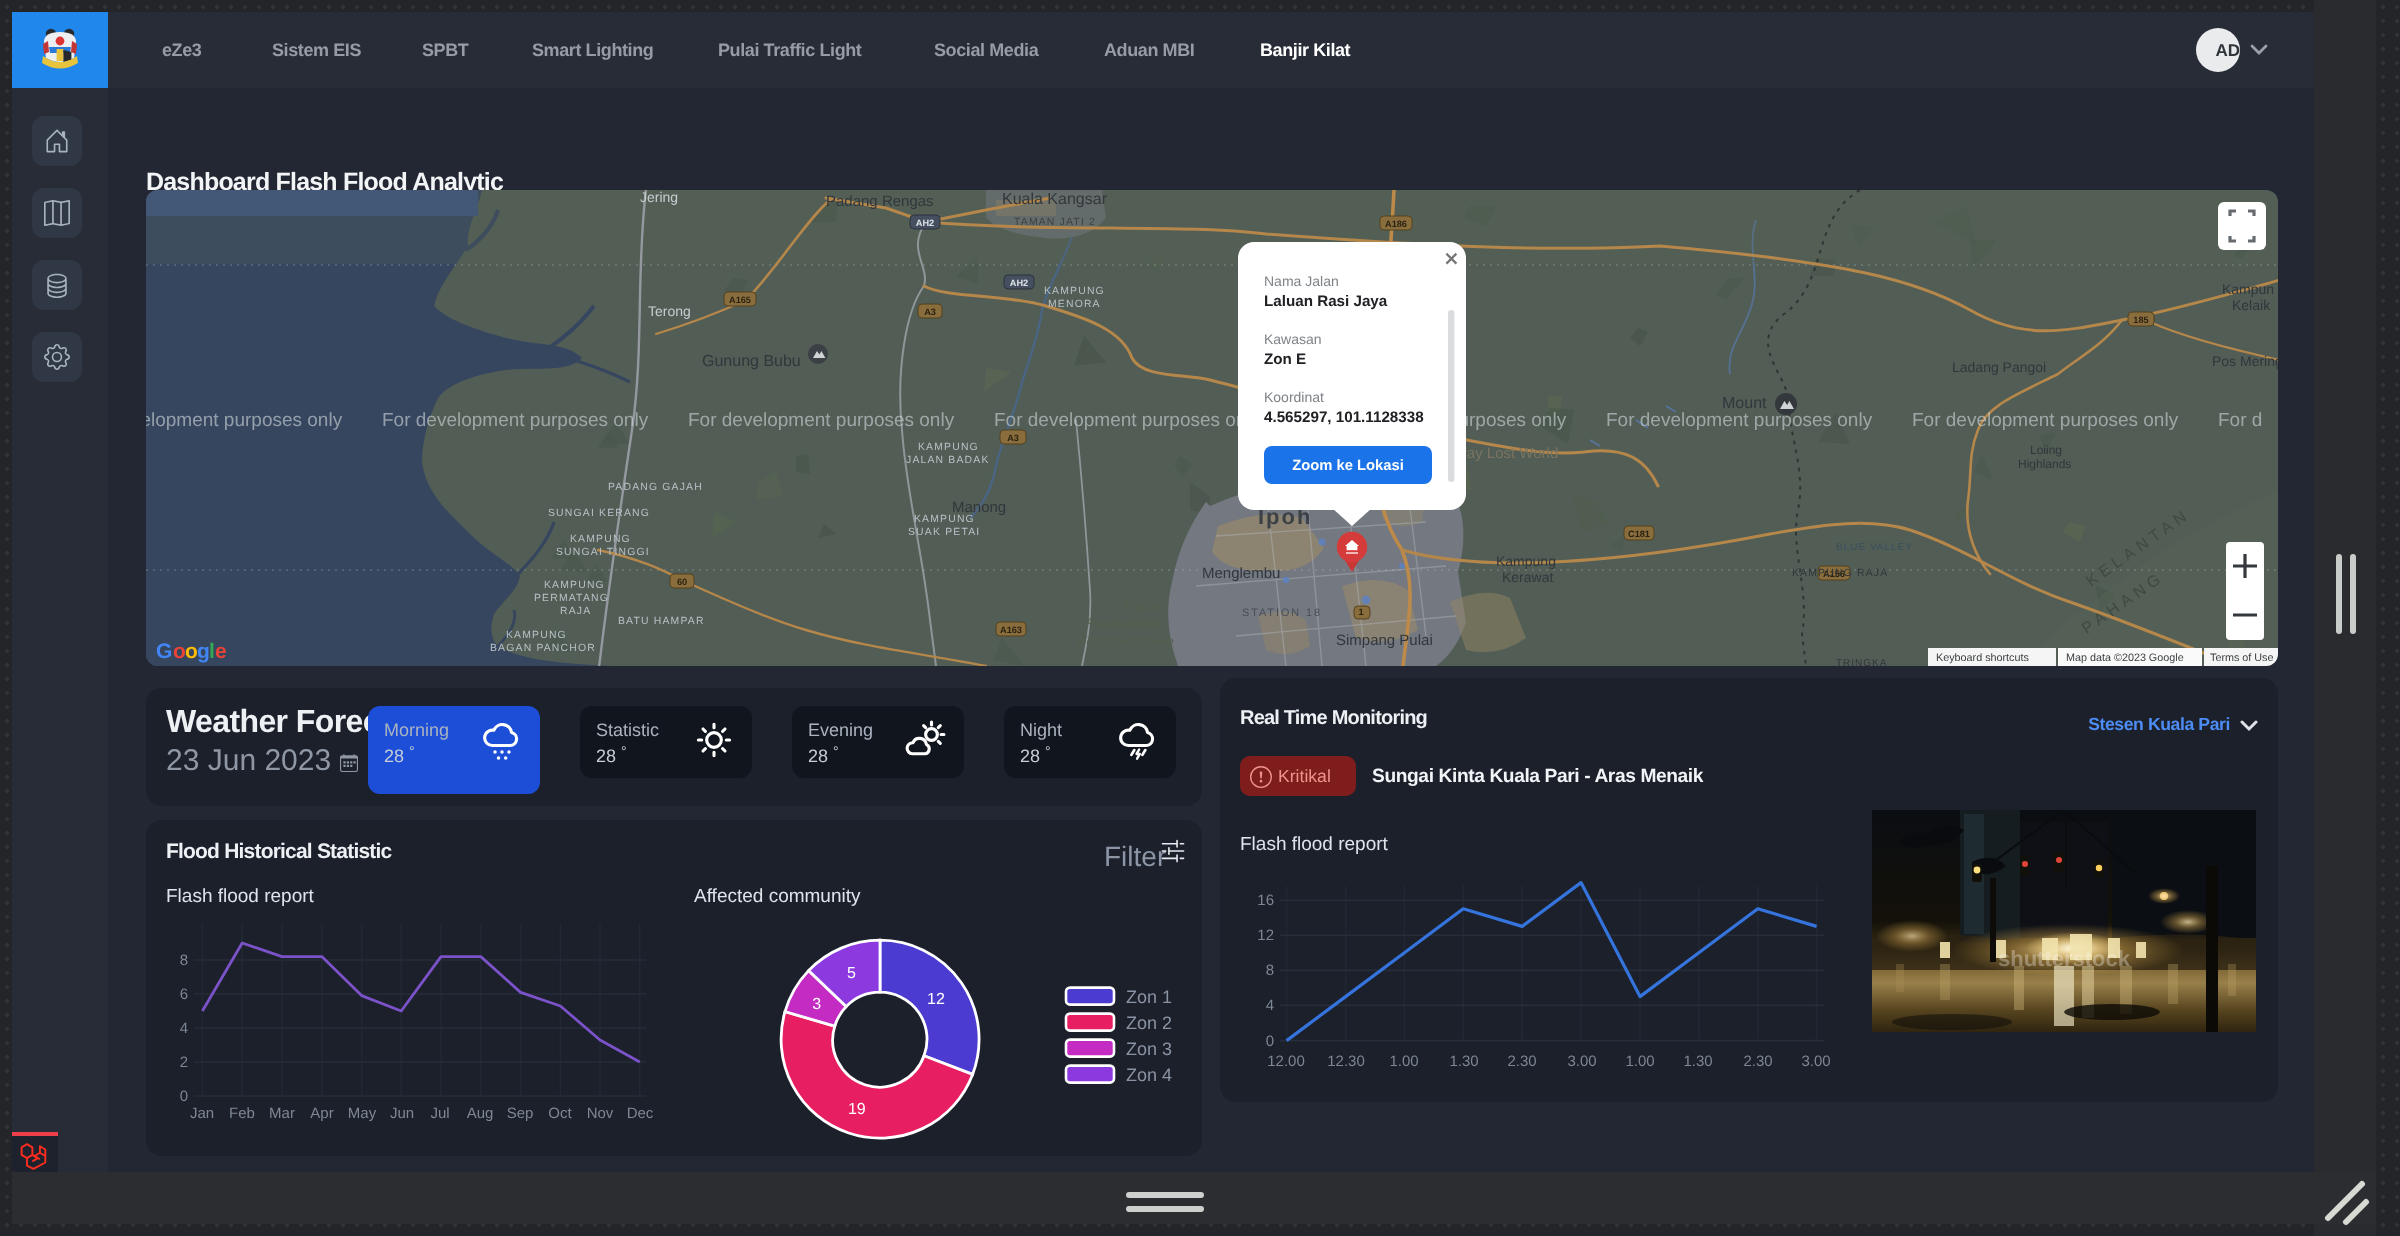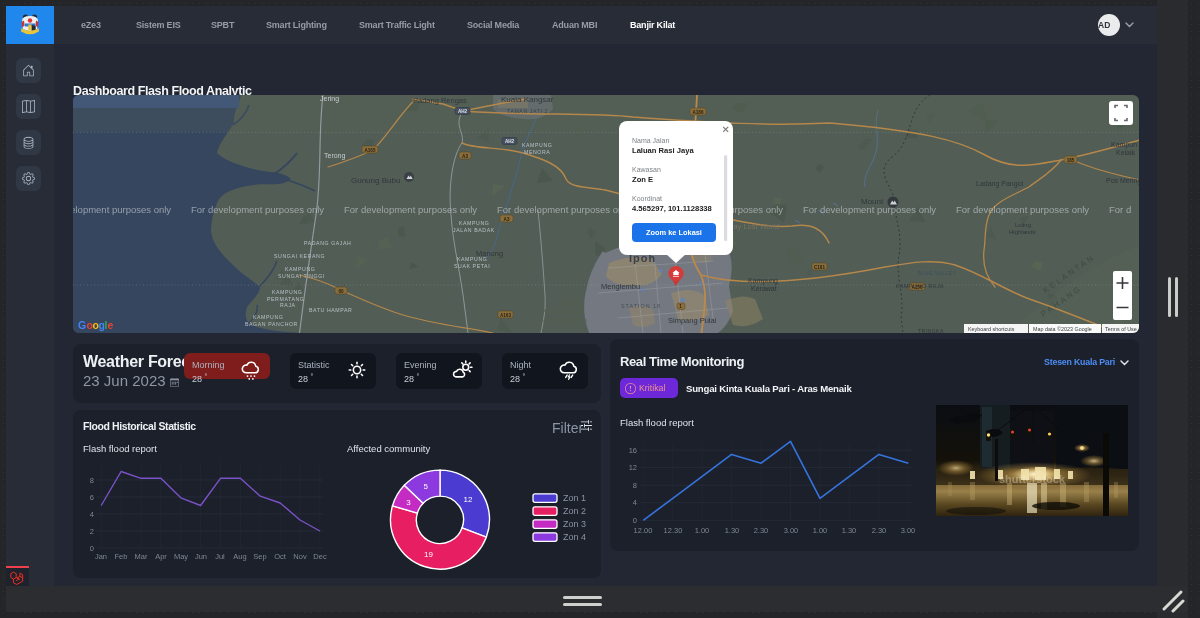--- a/index.html
+++ b/index.html
@@ -11,21 +11,21 @@
   .rightstrip { position:absolute; left:1157px; top:0; width:31px; height:618px; background:#292b2f; }
   .farright { position:absolute; left:1188px; top:0; width:12px; height:618px; background:#232529;
     background-image: radial-gradient(#303338 0.8px, transparent 0.9px); background-size:7px 7px; }
   .bottombar { position:absolute; left:6px; top:586px; width:1182px; height:26px; background:#2b2d31; }
   .app { position:absolute; left:6px; top:6px; width:1151px; height:580px; background:#222733; overflow:hidden; }
   .nav { position:absolute; left:0; top:0; width:1151px; height:38px; background:#272c36; }
   .logo { position:absolute; left:0; top:0; width:48px; height:38px; background:#2088ec; }
   .navitem { position:absolute; top:14px; font-size:9px; font-weight:bold; color:#969ca6; letter-spacing:-0.2px; white-space:nowrap; }
   .navitem.on { color:#fff; }
   .avatar { position:absolute; left:1092px; top:8px; width:22px; height:22px; border-radius:50%;
-    background:#e9ebec; color:#30353b; font-size:8.5px; font-weight:bold; text-align:left; line-height:23px; }
+    background:#e9ebec; color:#30353b; font-size:8.5px; font-weight:bold; text-align:right; line-height:23px; }
   .sidebar { position:absolute; left:0; top:38px; width:48px; height:542px; background:#272c36; }
   .sbtn { position:absolute; left:10px; width:25px; height:25px; background:#313845; border-radius:6px; }
   .sbtn svg { position:absolute; left:6px; top:6px; }
   .card { position:absolute; background:#1b202b; border-radius:8px; }
   h1.head { position:absolute; left:67px; top:58px; font-size:12.5px; color:#f2f4f6; letter-spacing:-0.4px;margin-top:20px; }
   .lara { position:absolute; left:0; top:522px; width:23px; height:20px; background:#1d222c; border-top:2.5px solid #ee3f4d; }
 </style></head>
 <body>
 <div class="rightstrip"></div>
 <div class="farright"></div>
@@ -43,21 +43,21 @@
         <path d="M6.5,11.5 L17.5,11.5 L17,14.5 L7,14.5 Z" fill="#2979d8"></path>
         <path d="M10.3,12.5 h3.4 v6 h-3.4 Z" fill="#e8c33c"></path>
         <path d="M13.7,13 l4,1 v4 l-4,1 Z" fill="#26292c"></path>
         <path d="M3.5,16 Q12,22 20.5,16 L21,19.5 Q12,25 3,19.5 Z" fill="#e8c33c"></path>
       </svg>
     </div>
     <span class="navitem" style="left:75px">eZe3</span>
     <span class="navitem" style="left:130px">Sistem EIS</span>
     <span class="navitem" style="left:205px">SPBT</span>
     <span class="navitem" style="left:260px">Smart Lighting</span>
-    <span class="navitem" style="left:353px">Smart Traffic Light</span>
+    <span class="navitem" style="left:353px">Pulai Traffic Light</span>
     <span class="navitem" style="left:461px">Social Media</span>
     <span class="navitem" style="left:546px">Aduan MBI</span>
     <span class="navitem on" style="left:624px">Banjir Kilat</span>
     <div class="avatar">AD</div>
     <svg width="9" height="6" viewBox="0 0 9 6" style="position:absolute;left:1119px;top:16px">
       <path d="M1,1 L4.5,4.5 L8,1" stroke="#9aa1ab" stroke-width="1.4" fill="none" stroke-linecap="round"></path>
     </svg>
   </div>
   <div class="sidebar">
     <div class="sbtn" style="top:14px">
@@ -367,21 +367,21 @@
   </div>
 
   <div class="card" style="left:67px;top:338px;width:528px;height:59px">
     <div class="abs" style="left:10px;top:9px;font-size:16px;font-weight:bold;color:#eef1f4;letter-spacing:-0.3px">Weather Forecast</div>
     <div class="abs" style="left:10px;top:28px;font-size:15px;color:#8e97a3">23 Jun 2023
       <svg width="9" height="9" viewBox="0 0 16 16" fill="#8e97a3" style="vertical-align:-1px">
           <path d="M3.5 0a.5.5 0 0 1 .5.5V1h8V.5a.5.5 0 0 1 1 0V1h1a2 2 0 0 1 2 2v11a2 2 0 0 1-2 2H2a2 2 0 0 1-2-2V3a2 2 0 0 1 2-2h1V.5a.5.5 0 0 1 .5-.5M1 4v10a1 1 0 0 0 1 1h12a1 1 0 0 0 1-1V4zm2 2.5h2v2H3zm3 0h2v2H6zm3 0h2v2H9zm3 0h2v2h-2zm-9 3h2v2H3zm3 0h2v2H6zm3 0h2v2H9z"></path>
         </svg>
     </div>
   </div>
-  <div class="abs" style="left:178px;top:347px;width:86px;height:26px;background:#7f1d1d;border-radius:6px">
+  <div class="abs" style="left:178px;top:347px;width:86px;height:44px;background:#1d4ed8;border-radius:6px">
     <div class="abs" style="left:8px;top:7px;font-size:9px;color:#aab3bf">Morning</div>
     <div class="abs" style="left:8px;top:20px;font-size:9px;color:#c7ced6">28 <span style="font-size:7px;vertical-align:3px">°</span></div>
     <svg width="22" height="22" viewBox="0 0 24 24" style="position:absolute;left:56px;top:6px" fill="none" stroke="#fff" stroke-width="1.7" stroke-linecap="round" stroke-linejoin="round">
       <path d="M7,15 a4.2,4.2 0 1 1 0.6,-8.3 a5,5 0 0 1 9.6,1.2 a3.6,3.6 0 0 1 -0.8,7.1 Z"></path>
       <g fill="#fff" stroke="none">
         <circle cx="8.2" cy="18.6" r="0.95"></circle>
           <circle cx="12" cy="18.6" r="0.95"></circle>
           <circle cx="15.8" cy="18.6" r="0.95"></circle>
         <circle cx="10.1" cy="21.8" r="0.95"></circle>
           <circle cx="14" cy="21.8" r="0.95"></circle>
@@ -469,26 +469,26 @@
       <g fill="#8a93a3" font-size="9">
         <text x="490" y="91.3">Zon 1</text>
           <text x="490" y="104.3">Zon 2</text>
           <text x="490" y="117.3">Zon 3</text>
           <text x="490" y="130.3">Zon 4</text>
       </g>
     </svg>
   </div>
 
   <div class="card" style="left:604px;top:333px;width:529px;height:212px">
-    <div class="abs" style="left:10px;top:15px;font-size:13px;font-weight:bold;color:#eef1f4;letter-spacing:-0.4px">Real Time Monitoring</div>
+    <div class="abs" style="left:10px;top:15px;font-size:10px;font-weight:bold;color:#eef1f4;letter-spacing:-0.4px">Real Time Monitoring</div>
     <div class="abs" style="left:380px;top:18px;width:125px;text-align:right;font-size:8.8px;font-weight:bold;color:#4d8df5;letter-spacing:-0.2px">Stesen Kuala Pari</div>
     <svg width="9" height="6" viewBox="0 0 9 6" style="position:absolute;left:510px;top:21px">
       <path d="M1,1 L4.5,4.5 L8,1" stroke="#dfe3e8" stroke-width="1.5" fill="none" stroke-linecap="round"></path>
     </svg>
-    <div class="abs" style="left:10px;top:39px;width:58px;height:20px;background:#6d28d9;border-radius:5px">
+    <div class="abs" style="left:10px;top:39px;width:58px;height:20px;background:#7f1d1d;border-radius:5px">
       <svg width="11" height="11" viewBox="0 0 16 16" style="position:absolute;left:5px;top:4.5px" fill="#f0928c">
         <path d="M8 15A7 7 0 1 1 8 1a7 7 0 0 1 0 14m0 1A8 8 0 1 0 8 0a8 8 0 0 0 0 16"></path>
         <path d="M7.002 11a1 1 0 1 1 2 0 1 1 0 0 1-2 0M7.1 4.995a.905.905 0 1 1 1.8 0l-.35 3.507a.552.552 0 0 1-1.1 0z"></path>
       </svg>
       <span style="position:absolute;left:19px;top:5px;font-size:8.8px;color:#f0928c">Kritikal</span>
     </div>
     <div class="abs" style="left:76px;top:44px;font-size:9.6px;font-weight:bold;color:#f2f4f7;letter-spacing:-0.2px">Sungai Kinta Kuala Pari - Aras Menaik</div>
     <div class="abs" style="left:10px;top:78px;font-size:9.5px;color:#dfe4ea">Flash flood report</div>
     <svg width="529" height="212" viewBox="0 0 529 212" style="position:absolute;left:0;top:0" font-family="Liberation Sans, sans-serif">
       <g stroke="#262d3a" stroke-width="0.8">

